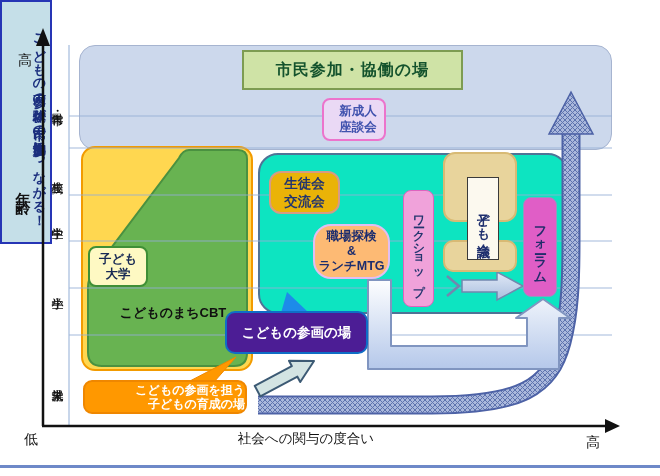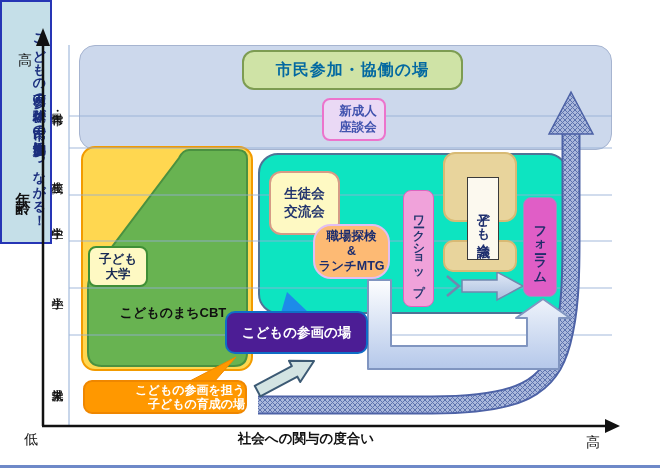--- a/index.html
+++ b/index.html
@@ -11,23 +11,23 @@
   
   .zone{position:absolute;box-sizing:border-box;}
   .zone-citizen{left:79px;top:45px;width:533px;height:105px;background:#ccd8ec;border:1.5px solid #a6b4d0;border-radius:16px;z-index:1;}
   .zone-dev{left:81px;top:146px;width:172px;height:225px;background:#ffd750;border:2.5px solid #f29b00;border-radius:14px;z-index:1;}
   .zone-part{left:258px;top:153px;width:310px;height:161px;background:#0de4c1;border:2px solid #4f7396;border-radius:20px;z-index:1;}
   
   .box{position:absolute;box-sizing:border-box;display:flex;flex-direction:column;align-items:center;justify-content:center;text-align:center;z-index:4;}
   .vtext{writing-mode:vertical-rl;text-orientation:mixed;}
   .navy{color:#23356e;}
   
-  .b-citizen-title{left:242px;top:50px;width:221px;height:40px;background:#cfe3a6;border:2px solid #7d9c52;border-radius:12px;font-size:16px;font-weight:bold;color:#0369a1;letter-spacing:1px;}
+  .b-citizen-title{left:242px;top:50px;width:221px;height:40px;background:#cfe3a6;border:2px solid #7d9c52;border-radius:0;font-size:16px;font-weight:bold;color:#14532d;letter-spacing:1px;}
   .b-shinseijin{left:322px;top:98px;width:64px;height:43px;background:#ead9f5;border:2px solid #ec74cc;border-radius:8px;font-size:12.5px;font-weight:bold;color:#4152ae;line-height:1.25;padding-left:8px;}
-  .b-seitokai{left:269px;top:171px;width:71px;height:64px;background:#fef9c3;border:2px solid #d59b86;border-radius:12px;font-size:13.5px;font-weight:bold;line-height:1.3;}
+  .b-seitokai{left:269px;top:171px;width:71px;height:43px;background:#eab308;border:2px solid #d59b86;border-radius:12px;font-size:13.5px;font-weight:bold;line-height:1.3;}
   .b-shokuba{left:313px;top:224px;width:77px;height:55px;background:#fdba74;border:2px solid #e2bef2;border-radius:18px;font-size:12.5px;font-weight:bold;color:#1c2d6e;line-height:1.2;}
   .b-workshop{left:403px;top:190px;width:31px;height:117px;background:#f0a2da;border:1.5px solid #df63be;border-radius:8px;font-size:12px;font-weight:bold;}
   .b-gikai-big{left:443px;top:152px;width:74px;height:70px;background:#e8d49c;border:2px solid #d8ba74;border-radius:12px;}
   .b-gikai-small{left:443px;top:240px;width:74px;height:32px;background:#e8d49c;border:2px solid #d8ba74;border-radius:10px;}
   .b-gikai-label{left:467px;top:177px;width:32px;height:83px;background:#fcf9ef;border:1.2px solid #3a3a3a;font-size:13px;font-weight:bold;color:#1e2f6e;z-index:5;}
   .b-forum{left:523px;top:197px;width:34px;height:100px;background:#e05ec6;border:1.5px solid #8b9cc0;border-radius:8px;font-size:13px;font-weight:bold;color:#232d6b;}
   .b-daigaku{left:88px;top:246px;width:60px;height:41px;background:#fef9c3;border:2px solid #3f8f36;border-radius:8px;font-size:12.5px;font-weight:bold;color:#182a54;line-height:1.2;}
   .b-machi{left:98px;top:304px;width:150px;height:18px;font-size:13px;font-weight:bold;color:#101010;}
   
   .callout-blue{left:225px;top:311px;width:143px;height:43px;background:#4c1d95;border:2px solid #0f6ec6;border-radius:10px;color:#fff;font-size:13.5px;font-weight:bold;z-index:6;}
@@ -157,17 +157,17 @@
   <div class="axis-label" style="left:18px;top:52px;font-size:14px;">高</div>
   <div class="axis-label" style="left:24px;top:431px;font-size:14px;">低</div>
   <div class="axis-label vtext" style="left:10px;top:180px;height:60px;width:22px;font-size:15px;font-weight:bold;letter-spacing:8px;">年齢</div>
 
   <div class="axis-label age-band" style="top:60px;height:88px;">市民・青年</div>
   <div class="axis-label age-band" style="top:148px;height:47px;">高校生</div>
   <div class="axis-label age-band" style="top:195px;height:46px;">中学生</div>
   <div class="axis-label age-band" style="top:241px;height:94px;">小学生</div>
   <div class="axis-label age-band" style="top:335px;height:90px;">未就学児</div>
 
-  <div class="axis-label" style="left:216px;top:430px;width:180px;text-align:center;font-size:13.5px;font-weight:bold;">社会への関与の度合い</div>
+  <div class="axis-label" style="left:216px;top:430px;width:180px;text-align:center;font-size:13.5px;font-weight:normal;">社会への関与の度合い</div>
   <div class="axis-label" style="left:586px;top:434px;font-size:14px;">高</div>
 
   <div class="bottom-rule"></div>
 </div>
 
 </body></html>

